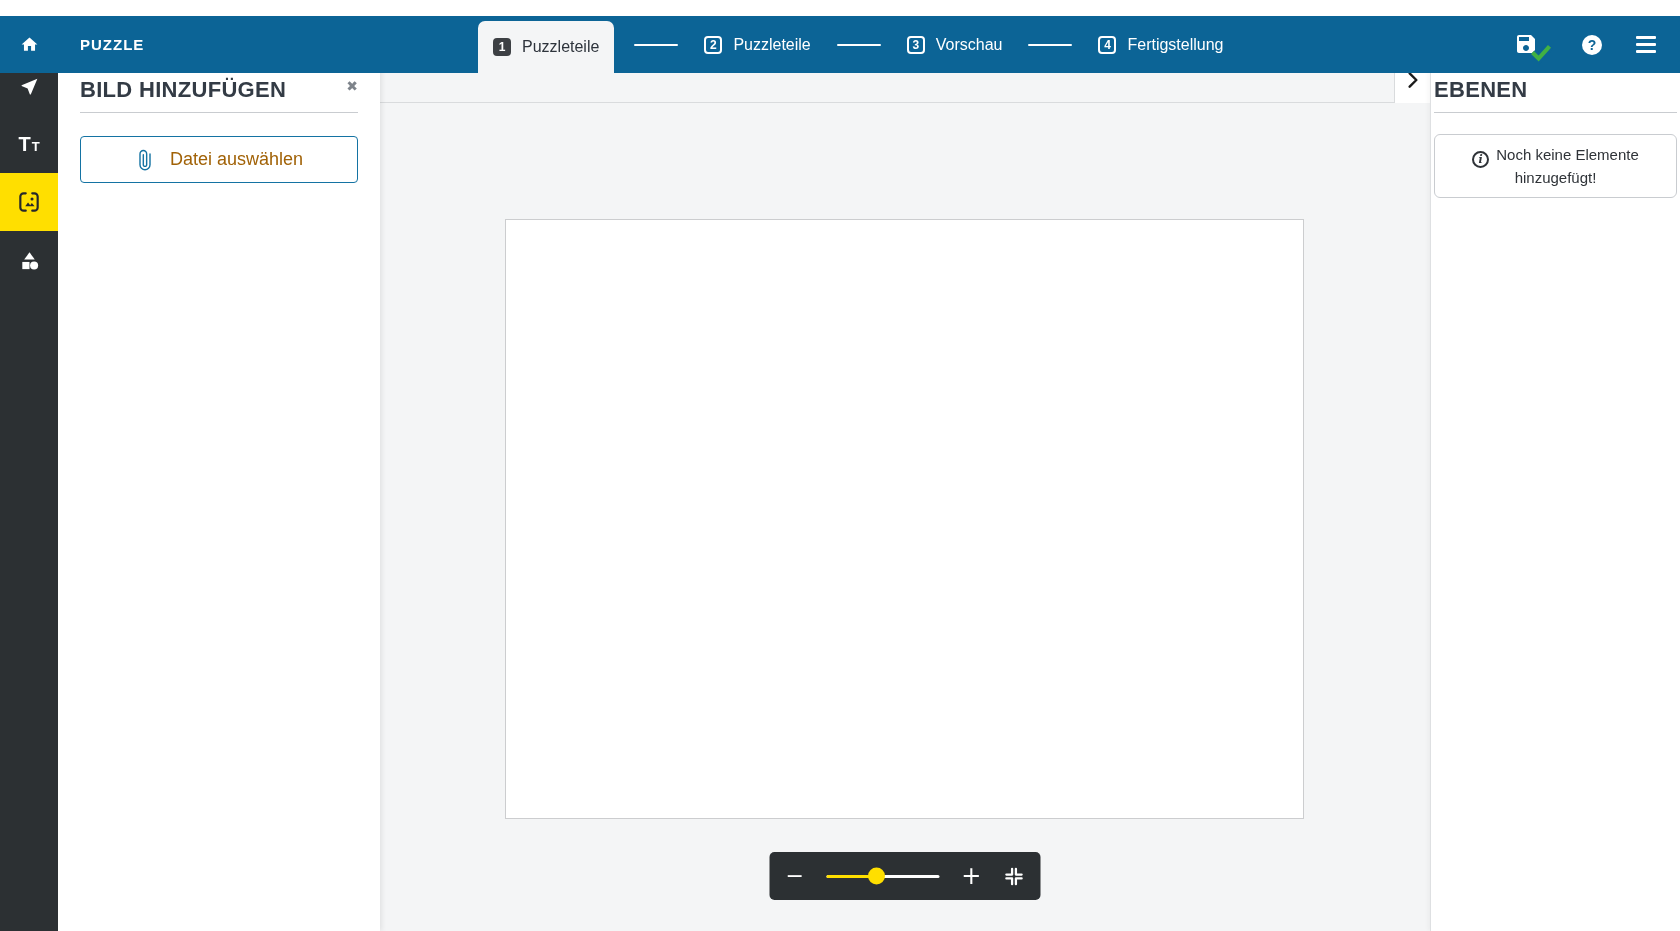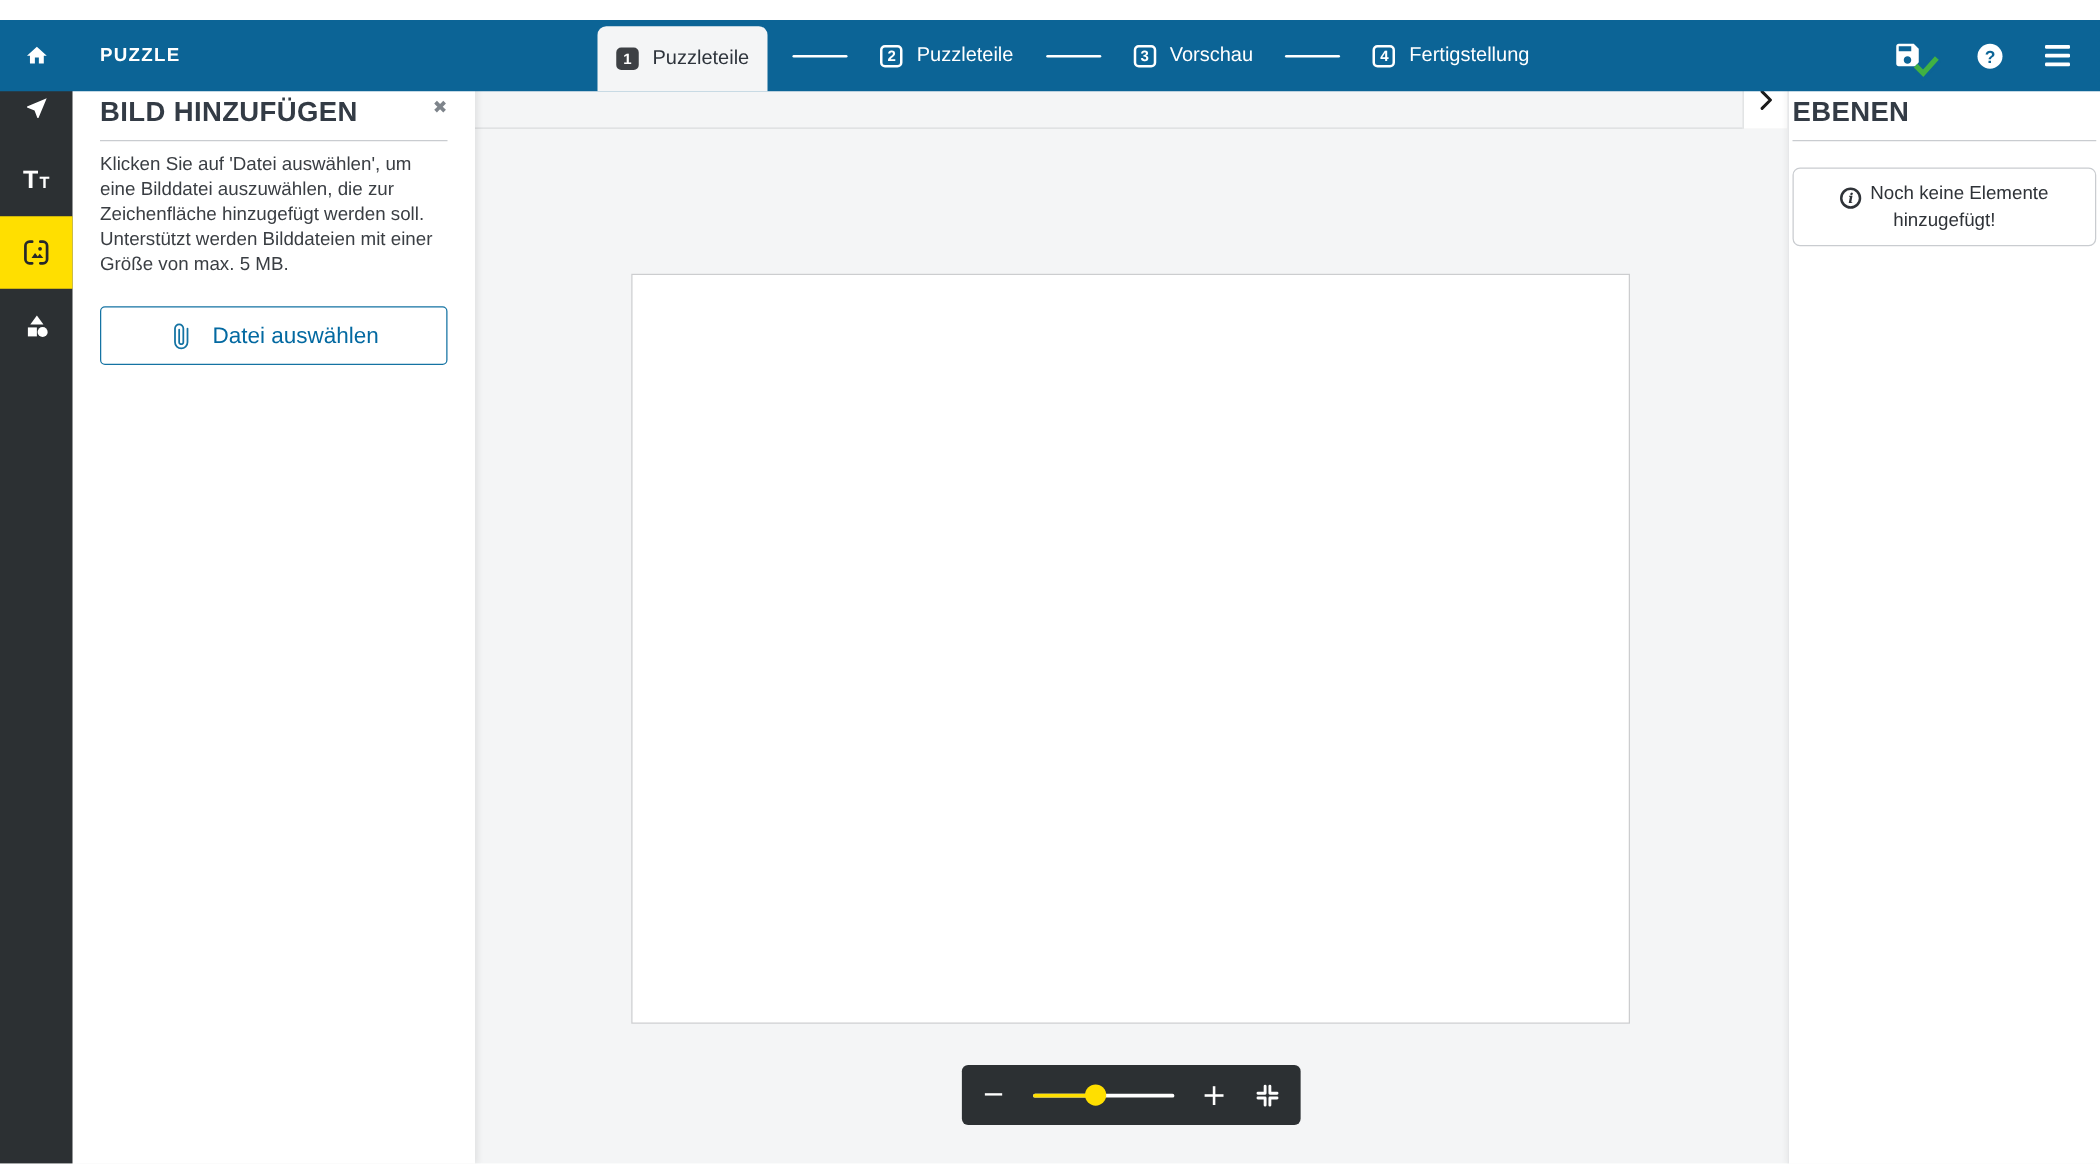--- a/index.html
+++ b/index.html
@@ -33,21 +33,21 @@
   .tt-icon .t-lg { font-size:20px; }
   .tt-icon .t-sm { font-size:13px; margin-left:1px; }
 
   
   .left-panel { position:absolute; left:58px; top:57px; bottom:0; width:322px; background:#fff; box-shadow:2px 0 5px rgba(0,0,0,.08); z-index:5; padding:20px 22px 0; }
   .panel-head { display:flex; justify-content:space-between; align-items:flex-start; }
   .panel-title { font-size:22px; font-weight:bold; color:#333b45; letter-spacing:.3px; }
   .close-btn { background:none; border:none; color:#7e848b; font-size:14px; font-weight:bold; cursor:pointer; line-height:1; font-family:"DejaVu Sans",sans-serif; margin-top:2px; }
   .rule { border:none; border-top:1px solid #c9ccd0; margin-top:9px; }
   .panel-text { font-size:15px; line-height:20px; color:#3a3e43; margin-top:9px; }
-  .file-btn { margin-top:23px; width:100%; height:47px; background:#fff; border:1px solid #1473a3; border-radius:4px; color:#0369a1; font-size:18px; display:flex; align-items:center; justify-content:center; gap:15px; cursor:pointer; }
+  .file-btn { margin-top:23px; width:100%; height:47px; background:#fff; border:1px solid #1473a3; border-radius:4px; color:#a16207; font-size:18px; display:flex; align-items:center; justify-content:center; gap:15px; cursor:pointer; }
   .paperclip { transform:rotate(-45deg); overflow:visible; }
 
   
   .canvas-area { position:absolute; left:380px; right:250px; top:57px; bottom:0; background:#f4f5f6; }
   .canvas-strip { height:46px; border-bottom:1px solid #d9dbdd; position:relative; }
   .collapse-btn { position:absolute; right:0; top:0; width:36px; height:46px; background:#fff; border:none; border-left:1px solid #d9dbdd; display:flex; align-items:center; justify-content:center; cursor:pointer; }
   .artboard { position:absolute; left:125px; top:162px; width:799px; height:600px; background:#fff; border:1px solid #cccdcf; }
   .zoombar { position:absolute; top:795px; left:50%; transform:translateX(-50%); width:271px; height:48px; background:#2c3033; border-radius:5px; display:flex; align-items:center; justify-content:space-between; padding:0 16px; }
   .zoom-out, .zoom-in { background:none; border:none; color:#fff; cursor:pointer; line-height:1; font-family:"DejaVu Sans",sans-serif; }
   .zoom-out { font-size:22px; }
@@ -152,21 +152,20 @@
       </svg>
     </button>
   </aside>
 
   <section class="left-panel">
     <div class="panel-head">
       <h2 class="panel-title">BILD HINZUFÜGEN</h2>
       <button class="close-btn">✖</button>
     </div>
     <hr class="rule">
-    <p class="panel-text">Klicken Sie auf 'Datei auswählen', um eine Bilddatei auszuwählen, die zur Zeichenfläche hinzugefügt werden soll. Unterstützt werden Bilddateien mit einer Größe von max. 5 MB.</p>
     <button class="file-btn">
       <svg class="paperclip" width="20" height="20" viewBox="0 0 24 24" fill="none" stroke="#1473a3" stroke-width="1.7" stroke-linecap="round" stroke-linejoin="round">
           <path d="M21.44 11.05l-9.19 9.19a6 6 0 0 1-8.49-8.49l9.19-9.19a4 4 0 1 1 5.66 5.66l-9.2 9.19a2 2 0 0 1-2.83-2.83l8.49-8.48"></path>
         </svg>
       <span>Datei auswählen</span>
     </button>
   </section>
 
   <main class="canvas-area">
     <div class="canvas-strip">

